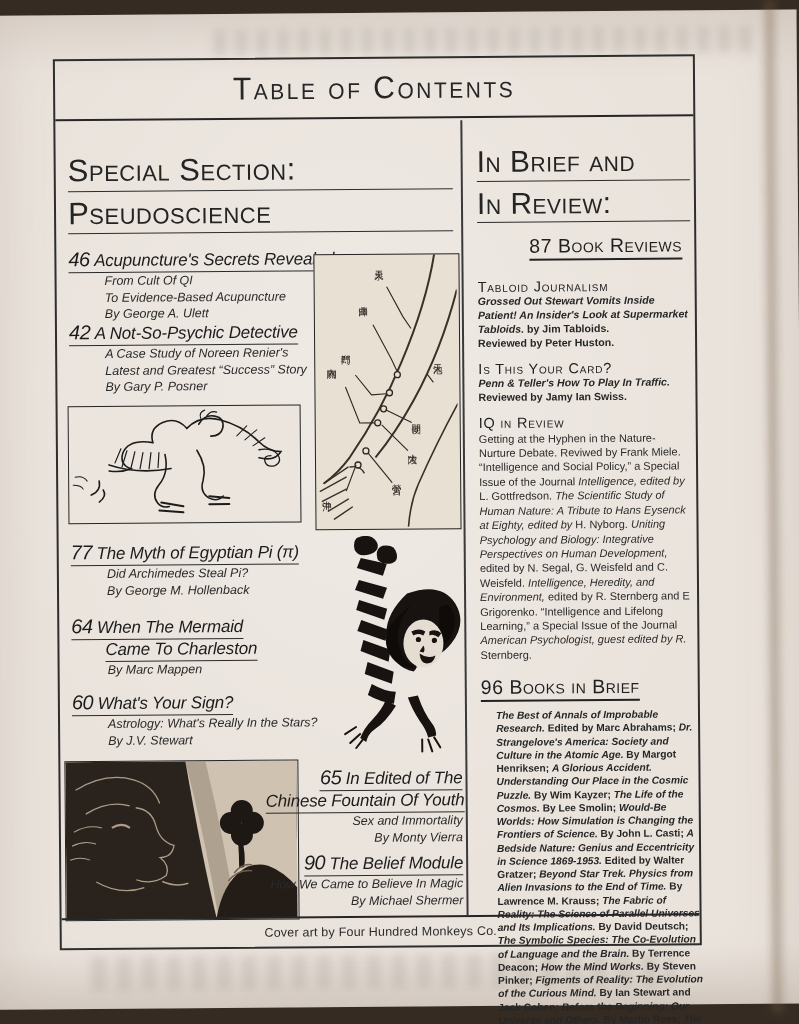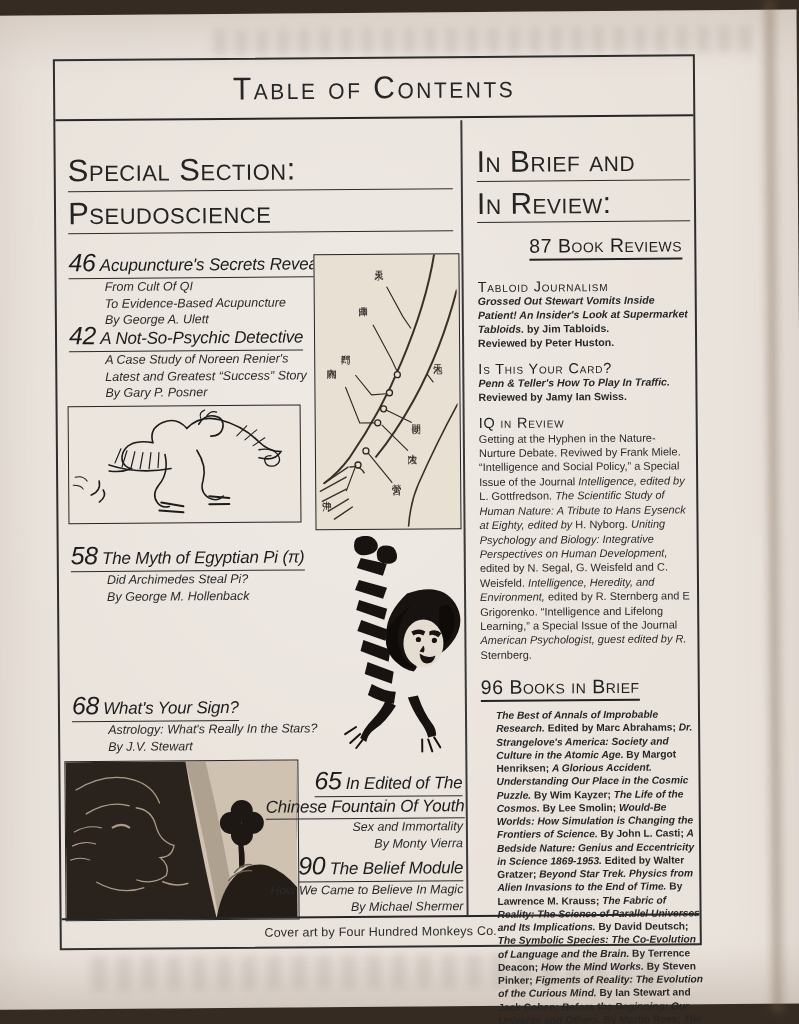--- a/index.html
+++ b/index.html
@@ -46,21 +46,21 @@
   }
 
   
   .left-zone { position:absolute; left:0; top:0; width:405px; bottom:0; }
   .sec-head { font-variant:small-caps; font-size:31px; letter-spacing:.5px; color:#242424;
     border-bottom:1.6px solid #2c2c2c; margin:0 8px 0 12px; line-height:1.28; padding-top:2px;}
   .sec-head.first { margin-top:26px; }
 
   .article { position:absolute; left:12px; }
   .art-line { display:inline-block; border-bottom:1.7px solid #2a2a2a; padding-bottom:1px; white-space:nowrap; }
-  .art-num { font-style:italic; font-size:25px; color:#1c1c1c; letter-spacing:-.5px; }
+  .art-num { font-style:italic; font-size:20px; color:#1c1c1c; letter-spacing:-.5px; }
   .art-title { font-style:italic; font-size:17px; color:#1c1c1c; letter-spacing:-.2px; }
   .art-sub { font-style:italic; font-size:12.5px; color:#2a2a2a; margin-left:36px; line-height:1.32; }
   .art-by { font-style:italic; font-size:12.5px; color:#2a2a2a; margin-left:36px; line-height:1.4; }
   .indent2 { margin-left:34px; }
 
   .r-article { position:absolute; text-align:right; right:6px; }
   .r-article .art-sub, .r-article .art-by { margin-left:0; }
 
   
   .illus { position:absolute; }
@@ -140,29 +140,35 @@
               <path d="M92,96 l22,4 m-24,4 l24,2" stroke-width="2"></path>
               <path d="M140,90 l20,2 m-20,6 l20,0" stroke-width="2"></path>
               <path d="M190,44 q12,-2 18,4 q6,8 -2,12 q-8,2 -10,-4 q-2,-6 6,-6" stroke-width="1.3"></path>
               <path d="M168,30 l10,-10 m-2,14 l12,-10 m-4,16 l12,-8" stroke-width="1"></path>
               <path d="M6,70 q8,-2 12,4 m-14,4 q8,0 10,4" stroke-width="1"></path>
             </g>
           </svg>
         </div>
 
         <div class="article" style="top:418px;">
-          <div class="art-line"><span class="art-num">58</span>
+          <div class="art-line"><span class="art-num">77</span>
             <span class="art-title">The Myth of Egyptian Pi (π)</span></div>
           <div class="art-sub">Did Archimedes Steal Pi?</div>
           <div class="art-by">By George M. Hollenback</div>
         </div>
 
+        <div class="article" style="top:492px;">
+          <div class="art-line"><span class="art-num">64</span>
+            <span class="art-title">When The Mermaid</span></div>
+          <div class="indent2"><span class="art-line"><span class="art-title">Came To Charleston</span></span></div>
+          <div class="art-by">By Marc Mappen</div>
+        </div>
 
         <div class="article" style="top:568px;">
-          <div class="art-line"><span class="art-num">68</span>
+          <div class="art-line"><span class="art-num">60</span>
             <span class="art-title">What's Your Sign?</span></div>
           <div class="art-sub">Astrology: What's Really In the Stars?</div>
           <div class="art-by">By J.V. Stewart</div>
         </div>
 
         <div class="illus" style="left:4px; top:638px; width:234px; height:160px; border:1.4px solid #242424;">
           <svg width="231" height="157" viewBox="0 0 231 157">
             <rect x="0" y="0" width="231" height="157" fill="#2a231d"></rect>
             <path d="M120,0 L231,0 L231,157 L150,157 q-14,-60 -30,-157 Z" fill="#cfc2b1"></path>
             <path d="M120,0 q20,80 32,157 l18,0 q-12,-80 -30,-157 Z" fill="#8d7f6e" opacity=".5"></path>

